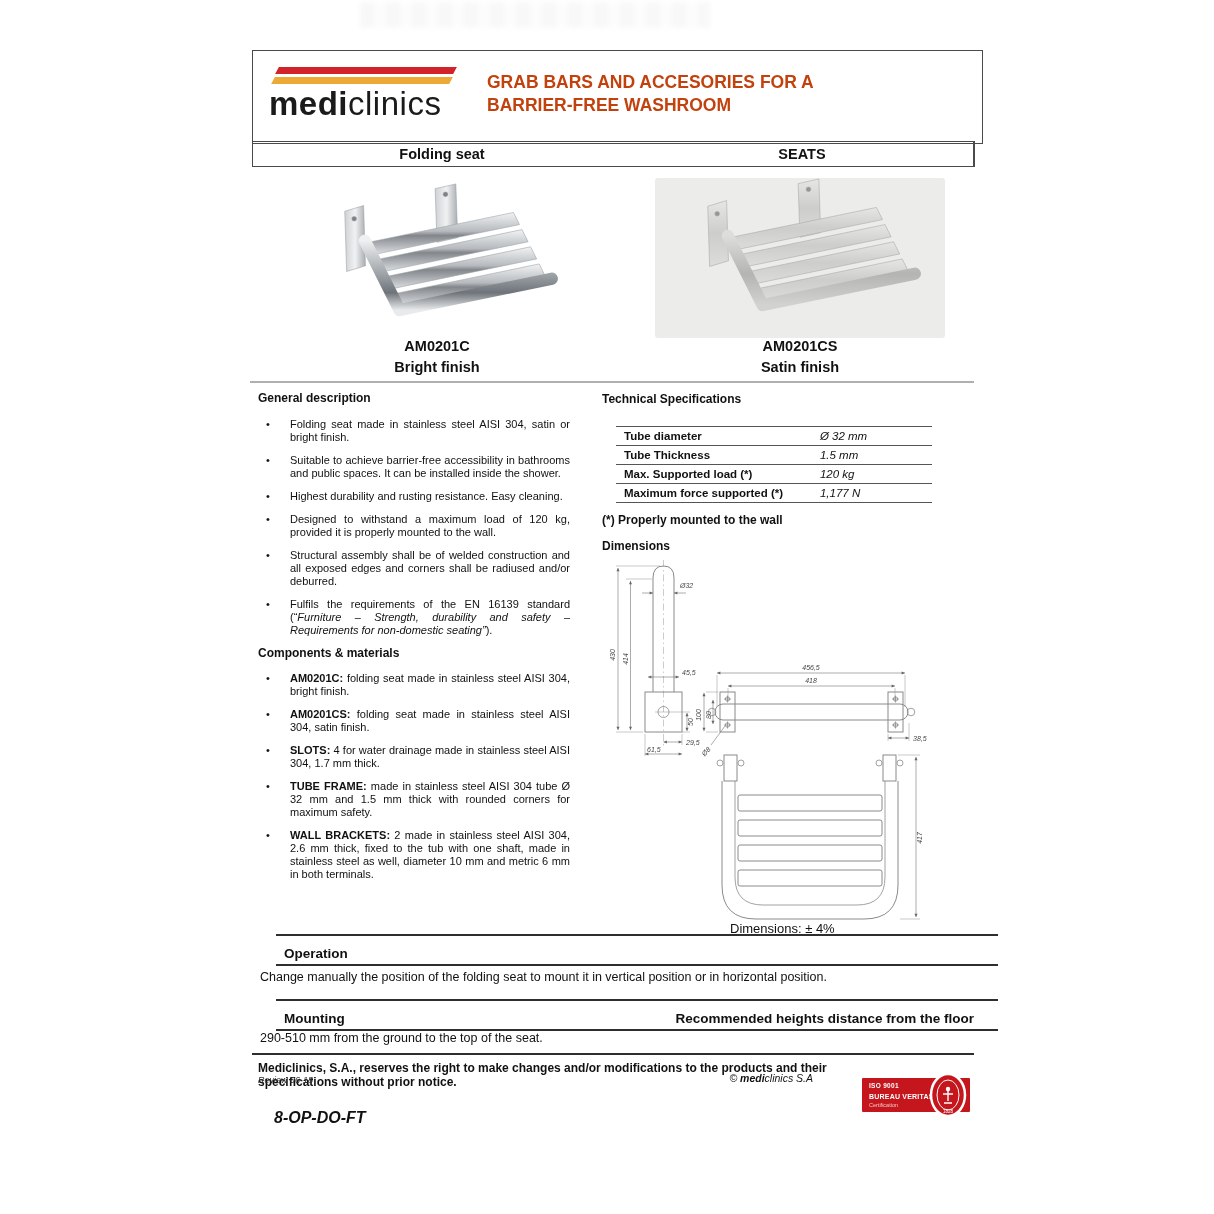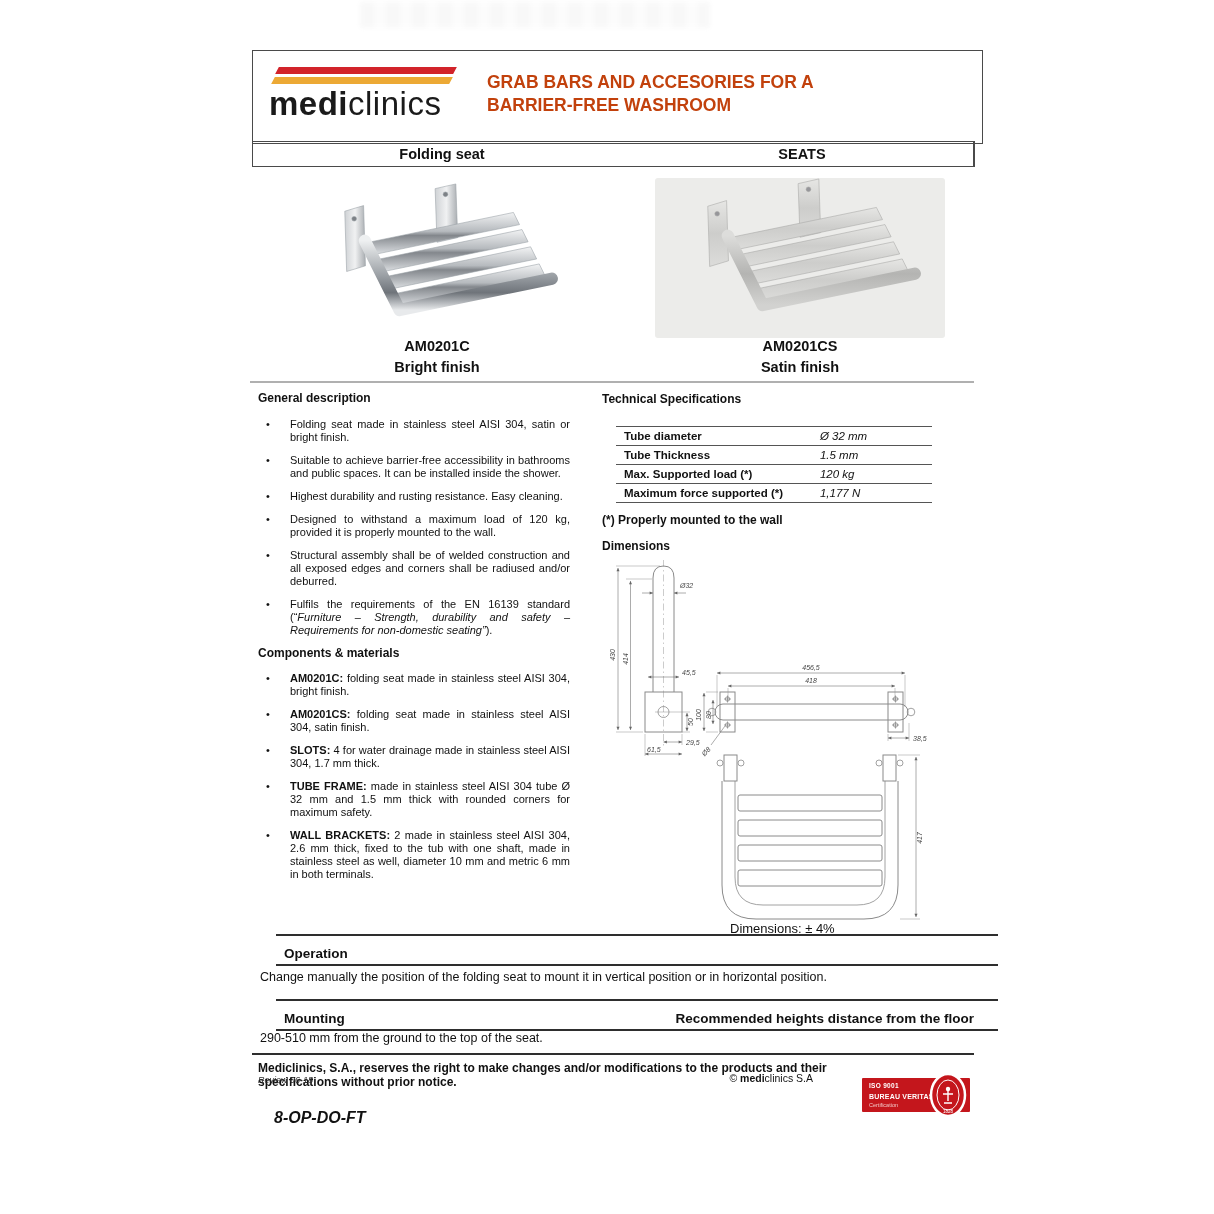--- a/index.html
+++ b/index.html
@@ -61,21 +61,21 @@
        font-weight:bold;font-size:13.5px;padding:10px 0 3px 8px;box-sizing:border-box;background:#fff;margin-left:24px;}
   .bar.flex{display:flex;justify-content:space-between;padding-right:24px;}
   .op-bar{top:934px;}
   .mount-bar{top:999px;}
   .op-text{position:absolute;left:260px;top:970px;width:700px;font-size:12.5px;}
   .mount-text{position:absolute;left:260px;top:1031px;width:700px;font-size:12.5px;}
   .bottom-rule{position:absolute;left:252px;top:1053px;width:722px;border-top:2px solid #2e2e2e;}
   
   .notice{position:absolute;left:258px;top:1061px;width:600px;font-weight:bold;font-size:12px;}
   .review{position:absolute;left:258px;top:1075px;font-style:italic;font-size:9px;color:#2e2e2e;}
-  .copyright{position:absolute;left:252px;top:1072px;width:561px;text-align:right;font-size:10.5px;}
+  .copyright{position:absolute;left:252px;top:1072px;width:561px;text-align:right;font-size:10.5px;font-style:italic;}
   .doc-code{position:absolute;left:274px;top:1109px;font-weight:bold;font-style:italic;font-size:16px;}
   .badge{position:absolute;left:862px;top:1078px;width:108px;height:34px;background:#c4161c;border-radius:1px;}
   .badge .t1{position:absolute;left:7px;top:4px;color:#fff;font-size:6.5px;font-weight:bold;letter-spacing:.3px;}
   .badge .t2{position:absolute;left:7px;top:15px;color:#fff;font-size:7px;font-weight:bold;letter-spacing:.2px;}
   .badge .t3{position:absolute;left:7px;top:24px;color:#f3c6c6;font-size:5.5px;}
   .seal{position:absolute;left:66px;top:-5px;width:40px;height:44px;}
 </style>
 </head>
 <body>
 

